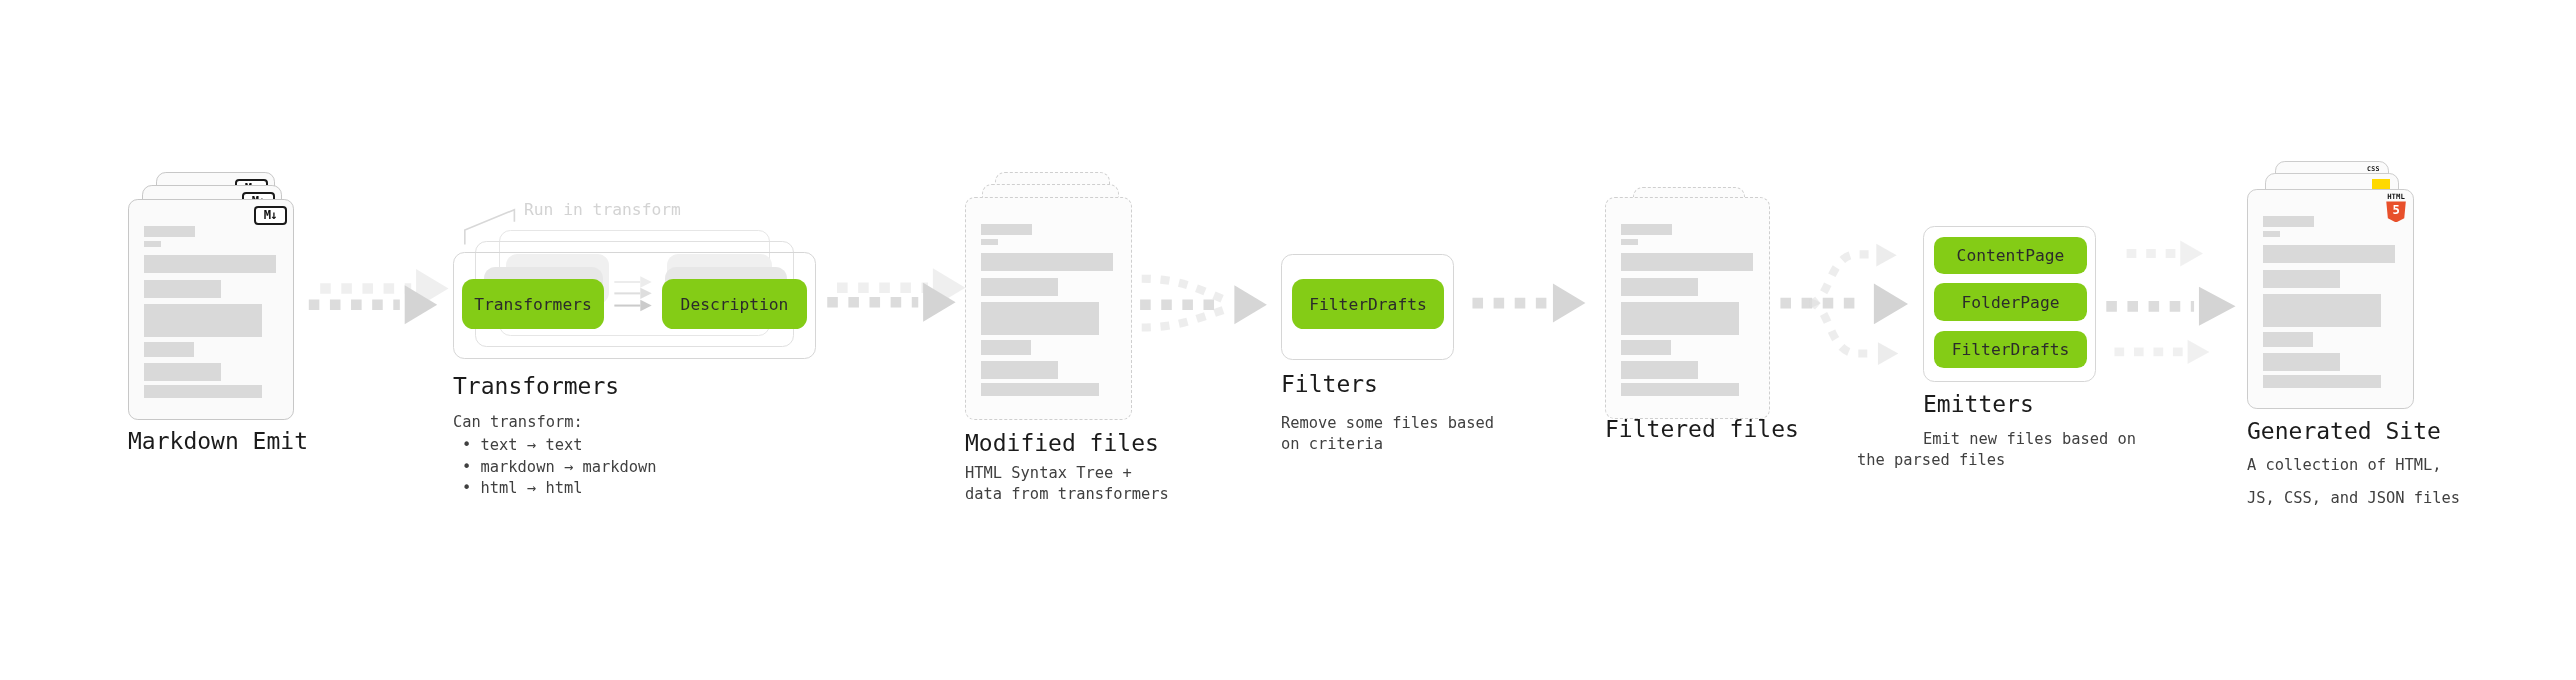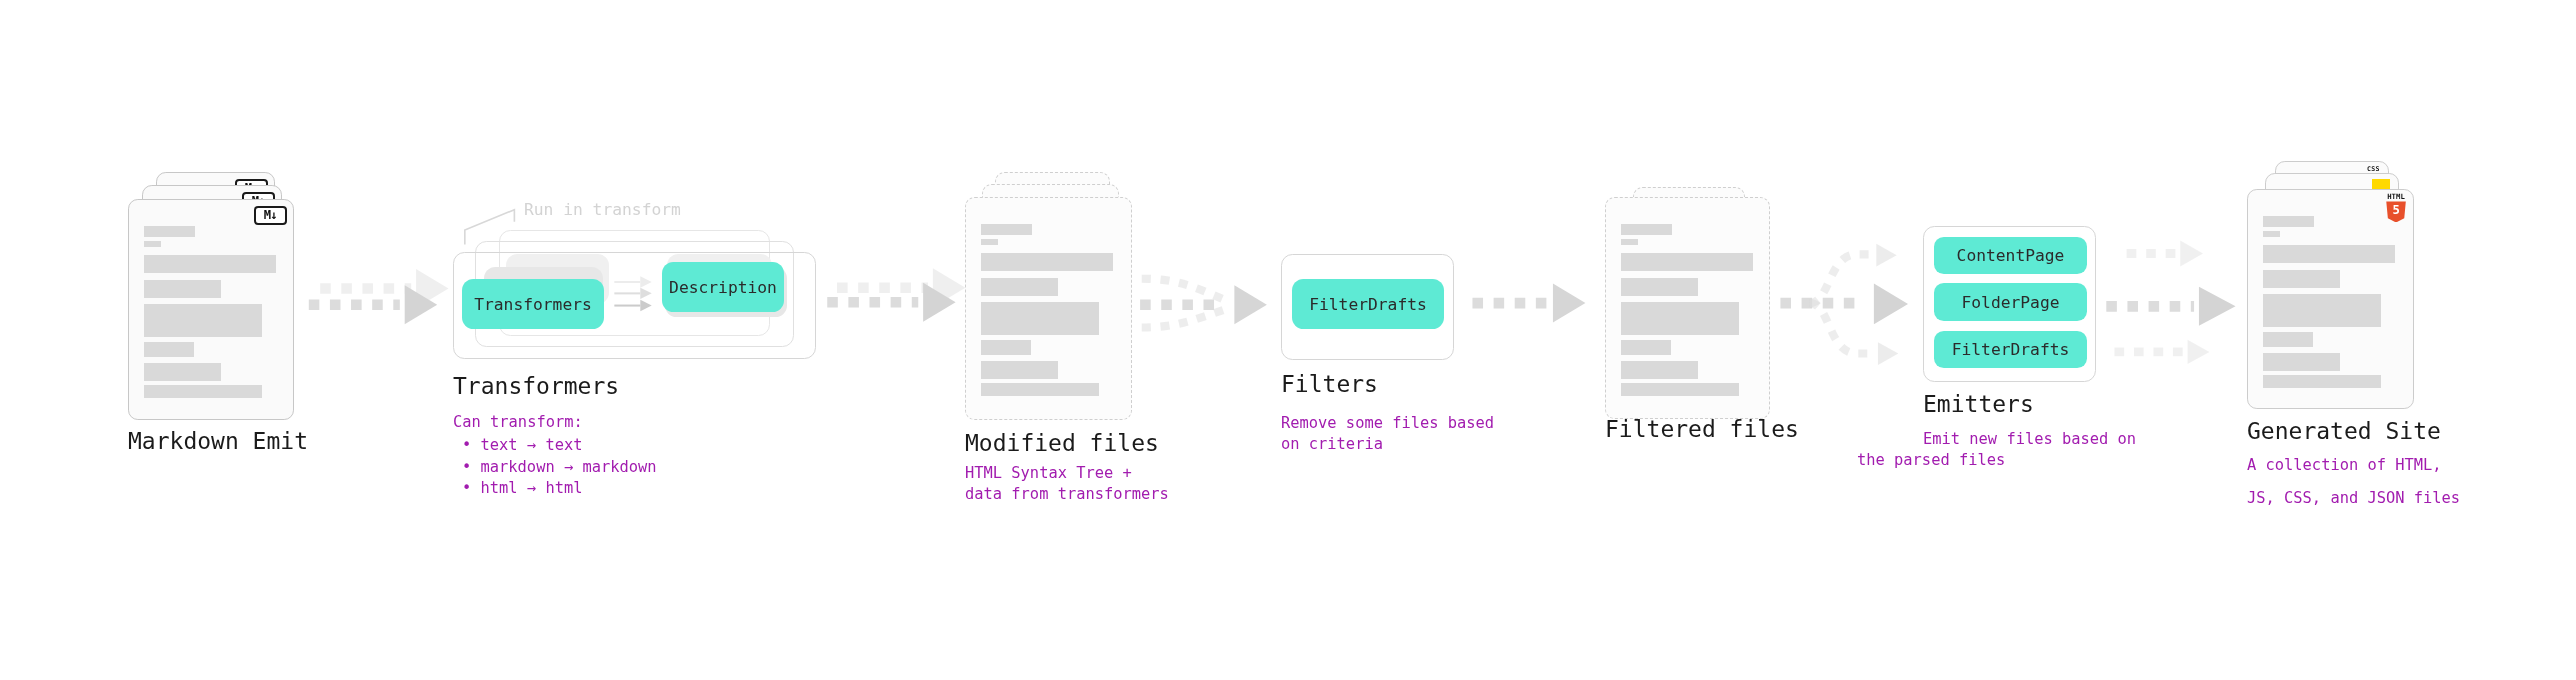--- a/index.html
+++ b/index.html
@@ -33,29 +33,29 @@
   .html5-shield{margin:0.8px 0 0 0.8px;width:19.5px;height:21px;background:#e8502b;
                 clip-path:polygon(0 0,100% 0,92% 80%,50% 100%,8% 80%);
                 display:flex;align-items:flex-start;justify-content:center;}
   .html5-shield span{color:#fff;font-weight:bold;font-size:12.2px;line-height:18px;}
 
   
   .box{position:absolute;border:1.6px solid #d6d6d6;border-radius:11.4px;box-sizing:border-box;}
   .box.mid{border-color:#e0e0e0;}
   .box.back{border-color:#e6e6e6;}
   .box.solid{background:#ffffff;}
-  .btn{position:absolute;background:#5eead4;border-radius:11.4px;display:flex;align-items:center;justify-content:center;
+  .btn{position:absolute;background:#84cc16;border-radius:11.4px;display:flex;align-items:center;justify-content:center;
        font-size:16.3px;color:#2b2b2b;box-sizing:border-box;white-space:nowrap;}
   .btn.ghost1{background:#e7e7e7;}
   .btn.ghost2{background:#f0f0f0;}
   .btn.small{border-radius:9.8px;}
 
   
   .title{position:absolute;font-size:23px;color:#1b1b1b;white-space:nowrap;}
-  .desc{position:absolute;font-size:15.4px;color:#a21caf;white-space:nowrap;}
+  .desc{position:absolute;font-size:15.4px;color:#404040;white-space:nowrap;}
   .note{position:absolute;font-size:16.3px;color:#d3d3d3;white-space:nowrap;}
 
   svg.overlay{position:absolute;left:0;top:0;}
 </style>
 </head>
 <body>
 
 <div id="canvas">
 
   <svg class="overlay" width="2576" height="681" viewBox="0 0 3170 838">
@@ -153,21 +153,21 @@
     <div class="box back" style="left:499px;top:230px;width:271px;height:106px"></div>
     <div class="box mid" style="left:475px;top:241px;width:319px;height:106px"></div>
     <div class="box" style="left:453px;top:252px;width:363px;height:107px"></div>
 
     <div class="btn ghost2" style="left:506px;top:254px;width:103px;height:50px"></div>
     <div class="btn ghost1" style="left:484px;top:267px;width:119px;height:50px"></div>
     <div class="btn" style="left:462px;top:279px;width:142px;height:50px">Transformers</div>
 
     <div class="btn ghost2" style="left:667px;top:254px;width:105px;height:50px"></div>
     <div class="btn ghost1" style="left:665px;top:267px;width:122px;height:50px"></div>
-    <div class="btn" style="left:662px;top:262px;width:122px;height:50px">Description</div>
+    <div class="btn" style="left:662px;top:279px;width:145px;height:50px">Description</div>
 
     <div class="note" style="left:524px;top:200px">Run in transform</div>
     <div class="title" style="left:453px;top:373px">Transformers</div>
     <div class="desc" style="left:453px;top:413px">Can transform:</div>
     <div class="desc" style="left:462px;top:436px">• text → text</div>
     <div class="desc" style="left:462px;top:458px">• markdown → markdown</div>
     <div class="desc" style="left:462px;top:479px">• html → html</div>
   </div>
 
   <div>

